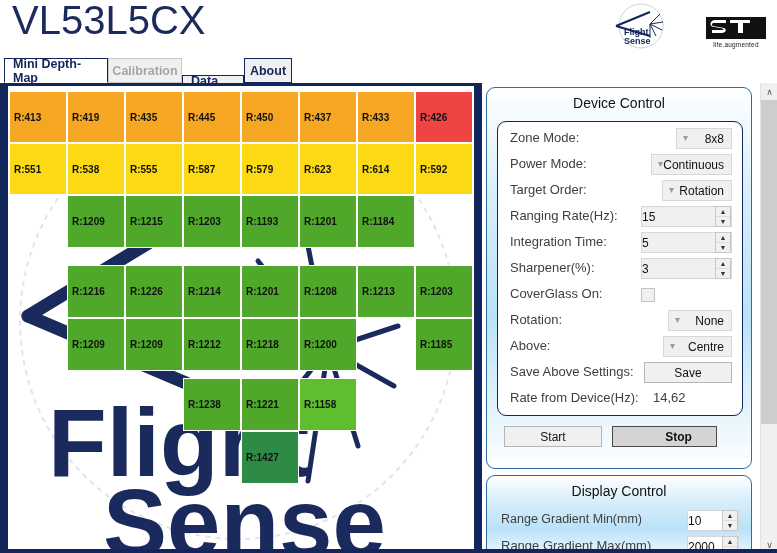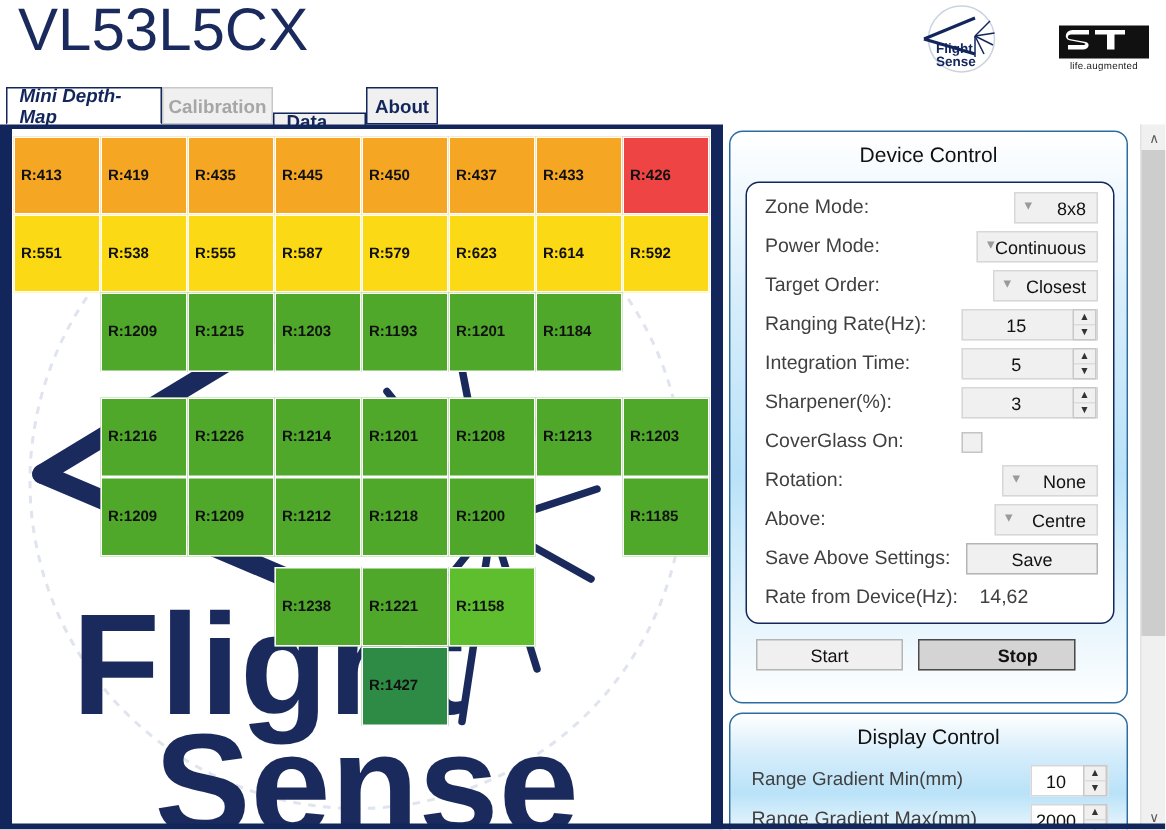--- a/index.html
+++ b/index.html
@@ -115,21 +115,21 @@
     padding-right: 7px;
   }
   .combo .chev {
     position: absolute; left: 6px; top: 4px;
     font-size: 10px; color: #9a9a9a; line-height: 10px;
   }
   .spin {
     position: absolute; height: 21px;
     background: #f0f0f0; border: 1px solid #d7d7d7;
     font-size: 12px; color: #111111;
-    display: flex; align-items: center; justify-content: center;
+    display: flex; align-items: center; justify-content: flex-start;
     padding-right: 0;
   }
   .spin-btns {
     position: absolute; right: 0; top: -1px; width: 16px; height: 21px;
     border: 1px solid #c8c8c8; background: #f0f0f0;
     display: flex; flex-direction: column;
   }
   .spin-btns span {
     flex: 1; display: flex; align-items: center; justify-content: center;
     font-size: 7px; color: #333; line-height: 7px;
@@ -197,21 +197,21 @@
     <svg class="logo-st" viewBox="0 0 72 34">
       <path d="M6 6 L66 6 L66 28 L6 28 Z" fill="#111111"></path>
       <path d="M14 12 C12 12 11 14 13 15 L24 17 C27 18 26 22 22 22 L12 22 L12 19 L22 19 C24 19 24 18 22.5 17.6 L13 15.8 C9 15 10 9 15 9 L26 9 L26 12 Z" fill="#ffffff"></path>
       <path d="M30 9 L50 9 L50 12 L43 12 L43 22 L38 22 L38 12 L30 12 Z" fill="#ffffff"></path>
       <path d="M52 8 L62 8 L62 24 L52 24 Z" fill="#111111"></path>
     </svg>
     <div class="st-tag">life.augmented</div>
   </div>
 
   <div class="tabbar">
-    <div class="tab active" style="left:4px;width:104px;font-style:italic;">Mini Depth-Map</div>
+    <div class="tab active" style="left:4px;width:104px;">Mini Depth-Map</div>
     <div class="tab disabled" style="left:108px;width:74px;">Calibration</div>
     <div class="tab" style="left:182px;width:62px;margin-top:17px;">Data Log</div>
     <div class="tab" style="left:244px;width:48px;">About</div>
   </div>
 
   <div class="map-panel">
     <div class="map-inner" id="map-inner">
 
       <svg class="watermark" viewBox="0 0 466 464">
         <circle cx="230" cy="235" r="218" fill="none" stroke="#dfe4ee" stroke-width="2" stroke-dasharray="5,5"></circle>
@@ -288,21 +288,21 @@
 
         <div class="ctl-label" style="left:12px; top:34px;">Power Mode:</div>
         <div class="combo" style="left:153px; top:32px; width:81px;">
           <span class="chev">▾</span>
           <span>Continuous</span>
         </div>
 
         <div class="ctl-label" style="left:12px; top:60px;">Target Order:</div>
         <div class="combo" style="left:164px; top:58px; width:70px;">
           <span class="chev">▾</span>
-          <span>Closest</span>
+          <span>Rotation</span>
         </div>
 
         <div class="ctl-label" style="left:12px; top:86px;">Ranging Rate(Hz):</div>
         <div class="spin" style="left:143px; top:84px; width:91px;">
           <span style="padding-right:18px;">15</span>
           <span class="spin-btns">
             <span>▲</span>
             <span>▼</span>
           </span>
         </div>

